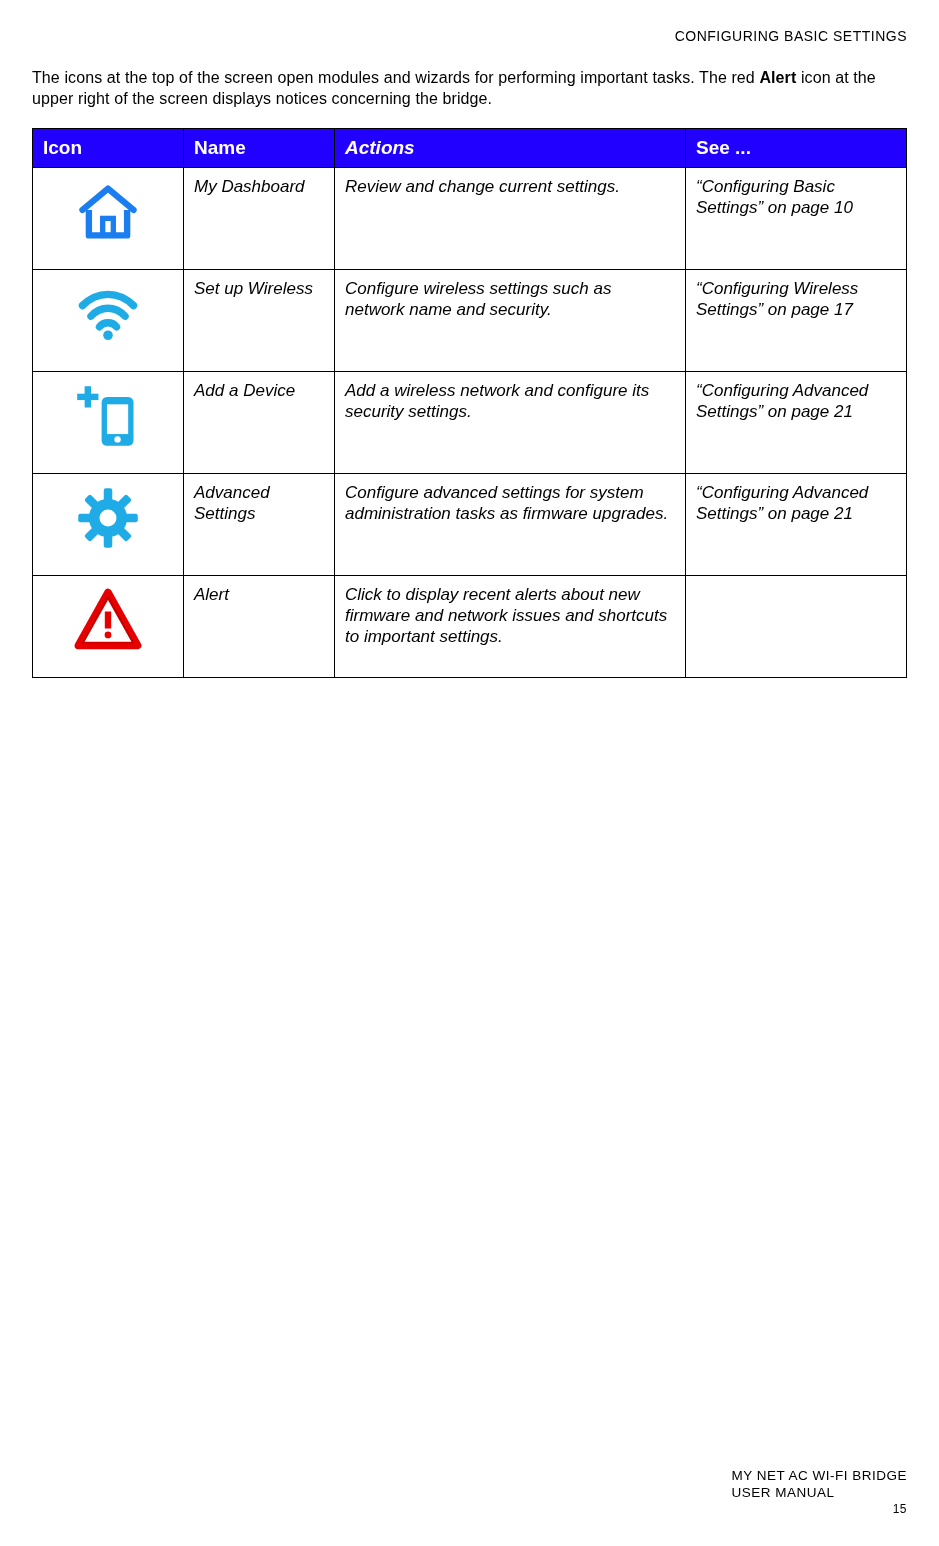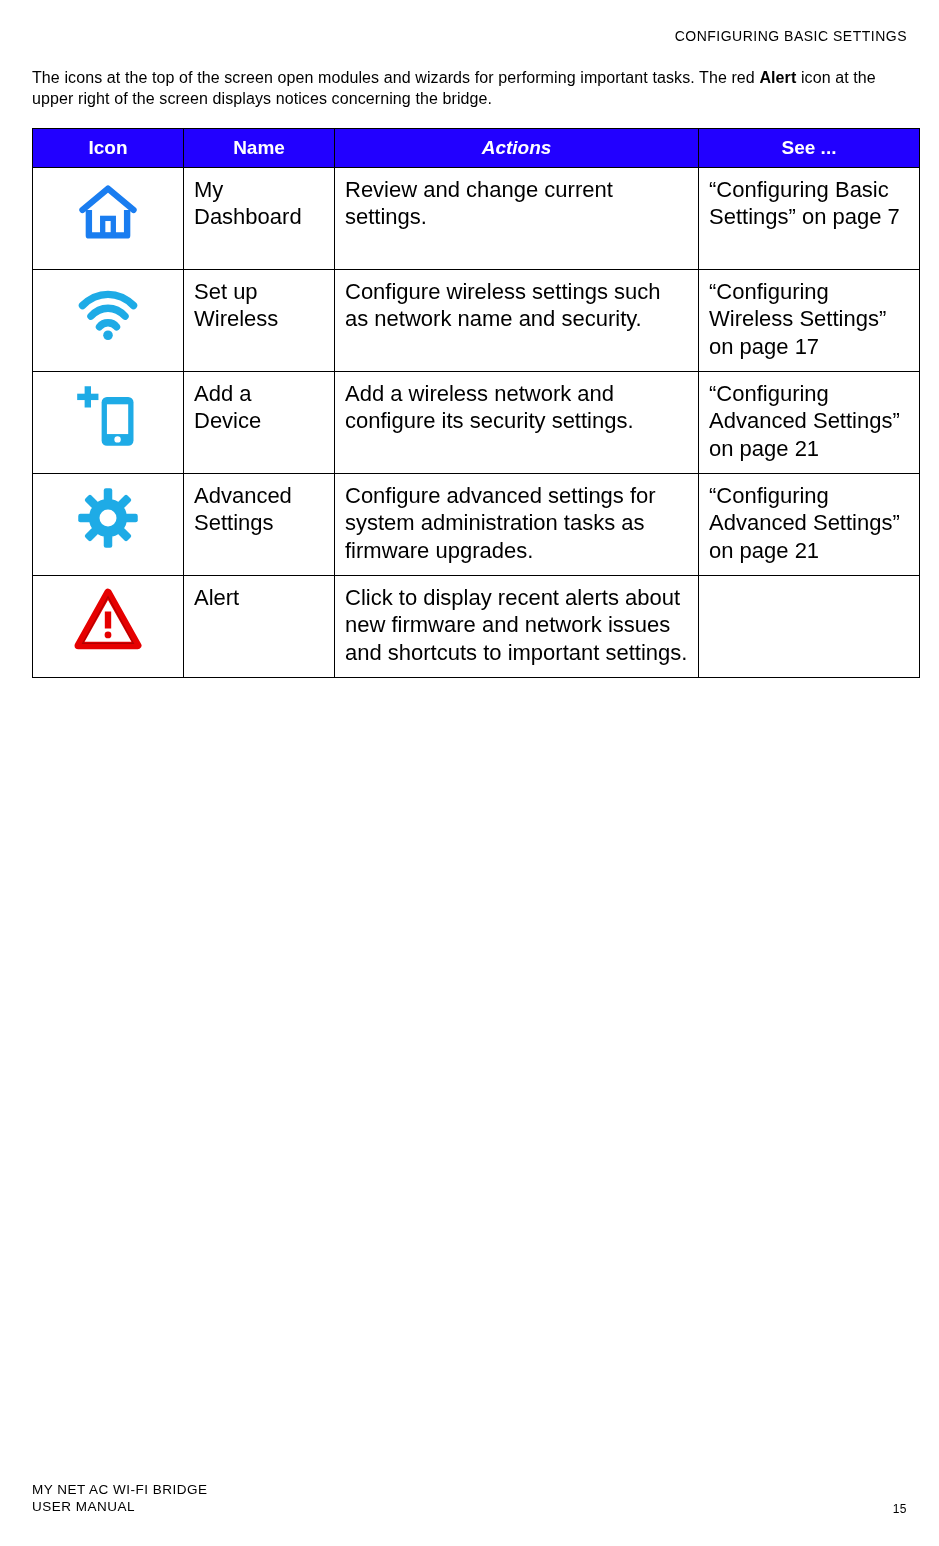--- a/index.html
+++ b/index.html
@@ -7,21 +7,21 @@
     padding: 0;
     font-family: Arial, Helvetica, sans-serif;
     font-size: 17px;
     color: #000;
     width: 939px;
     height: 1546px;
     position: relative;
     box-sizing: border-box;
   }
   .page {
-    padding: 30px 19px 30px 32px;
+    padding: 30px 32px 30px 32px;
     box-sizing: border-box;
     height: 100%;
     position: relative;
   }
   .header-right {
     position: absolute;
     top: 28px;
     right: 32px;
     font-size: 14px;
     letter-spacing: 0.5px;
@@ -35,33 +35,34 @@
   }
   .intro .alert-bold { font-weight: bold; }
   table.icon-table {
     border-collapse: collapse;
     width: 100%;
     border: 1px solid #000;
   }
   table.icon-table th {
     background: #2200ff;
     color: #fff;
-    text-align: center;
+    text-align: left;
     font-weight: bold;
     padding: 8px 10px;
     font-size: 19px;
     border-right: 1px solid #000;
   }
   table.icon-table th:last-child { border-right: none; }
   table.icon-table td {
     border: 1px solid #000;
     padding: 8px 10px;
     vertical-align: top;
-    font-size: 22px;
+    font-size: 17px;
     line-height: 1.25;
+    font-style: italic;
   }
   .col-icon { width: 130px; }
   .col-name { width: 130px; }
   .col-actions { width: auto; font-style: italic; }
   .col-see { width: 200px; }
   .icon-cell {
     text-align: center;
     height: 85px;
   }
   .icon-svg {
@@ -73,20 +74,21 @@
   .footer {
     position: absolute;
     bottom: 30px;
     left: 32px;
     right: 32px;
     font-size: 13.5px;
     letter-spacing: 0.5px;
     display: flex;
     justify-content: space-between;
     align-items: flex-end;
+    flex-direction: column;
   }
   .footer-left { line-height: 1.3; }
   .page-num { font-size: 12px; }
 </style>
 </head>
 <body>
 
 <div class="page">
 
   <div class="header-right">CONFIGURING BASIC SETTINGS</div>
@@ -108,21 +110,21 @@
       <tr>
         <td class="icon-cell">
           <svg class="icon-svg" viewBox="0 0 64 64">
             <path fill="none" stroke="#1a7df0" stroke-width="6" stroke-linejoin="round" stroke-linecap="round" d="M8 30 L32 10 L56 30"></path>
             <path fill="none" stroke="#1a7df0" stroke-width="6" stroke-linejoin="round" d="M14 30 L14 54 L50 54 L50 30"></path>
             <rect x="27" y="38" width="10" height="16" fill="none" stroke="#1a7df0" stroke-width="5"></rect>
           </svg>
         </td>
         <td>My Dashboard</td>
         <td>Review and change current settings.</td>
-        <td>“Configuring Basic Settings” on page 7</td>
+        <td>“Configuring Basic Settings” on page 10</td>
       </tr>
       <tr>
         <td class="icon-cell">
           <svg class="icon-svg" viewBox="0 0 64 64">
             <path fill="none" stroke="#1eabe6" stroke-width="7" stroke-linecap="round" d="M8 24 C22 10 42 10 56 24"></path>
             <path fill="none" stroke="#1eabe6" stroke-width="7" stroke-linecap="round" d="M16 34 C25 24 39 24 48 34"></path>
             <path fill="none" stroke="#1eabe6" stroke-width="7" stroke-linecap="round" d="M24 44 C28 39 36 39 40 44"></path>
             <circle cx="32" cy="52" r="4.5" fill="#1eabe6"></circle>
           </svg>
         </td>

